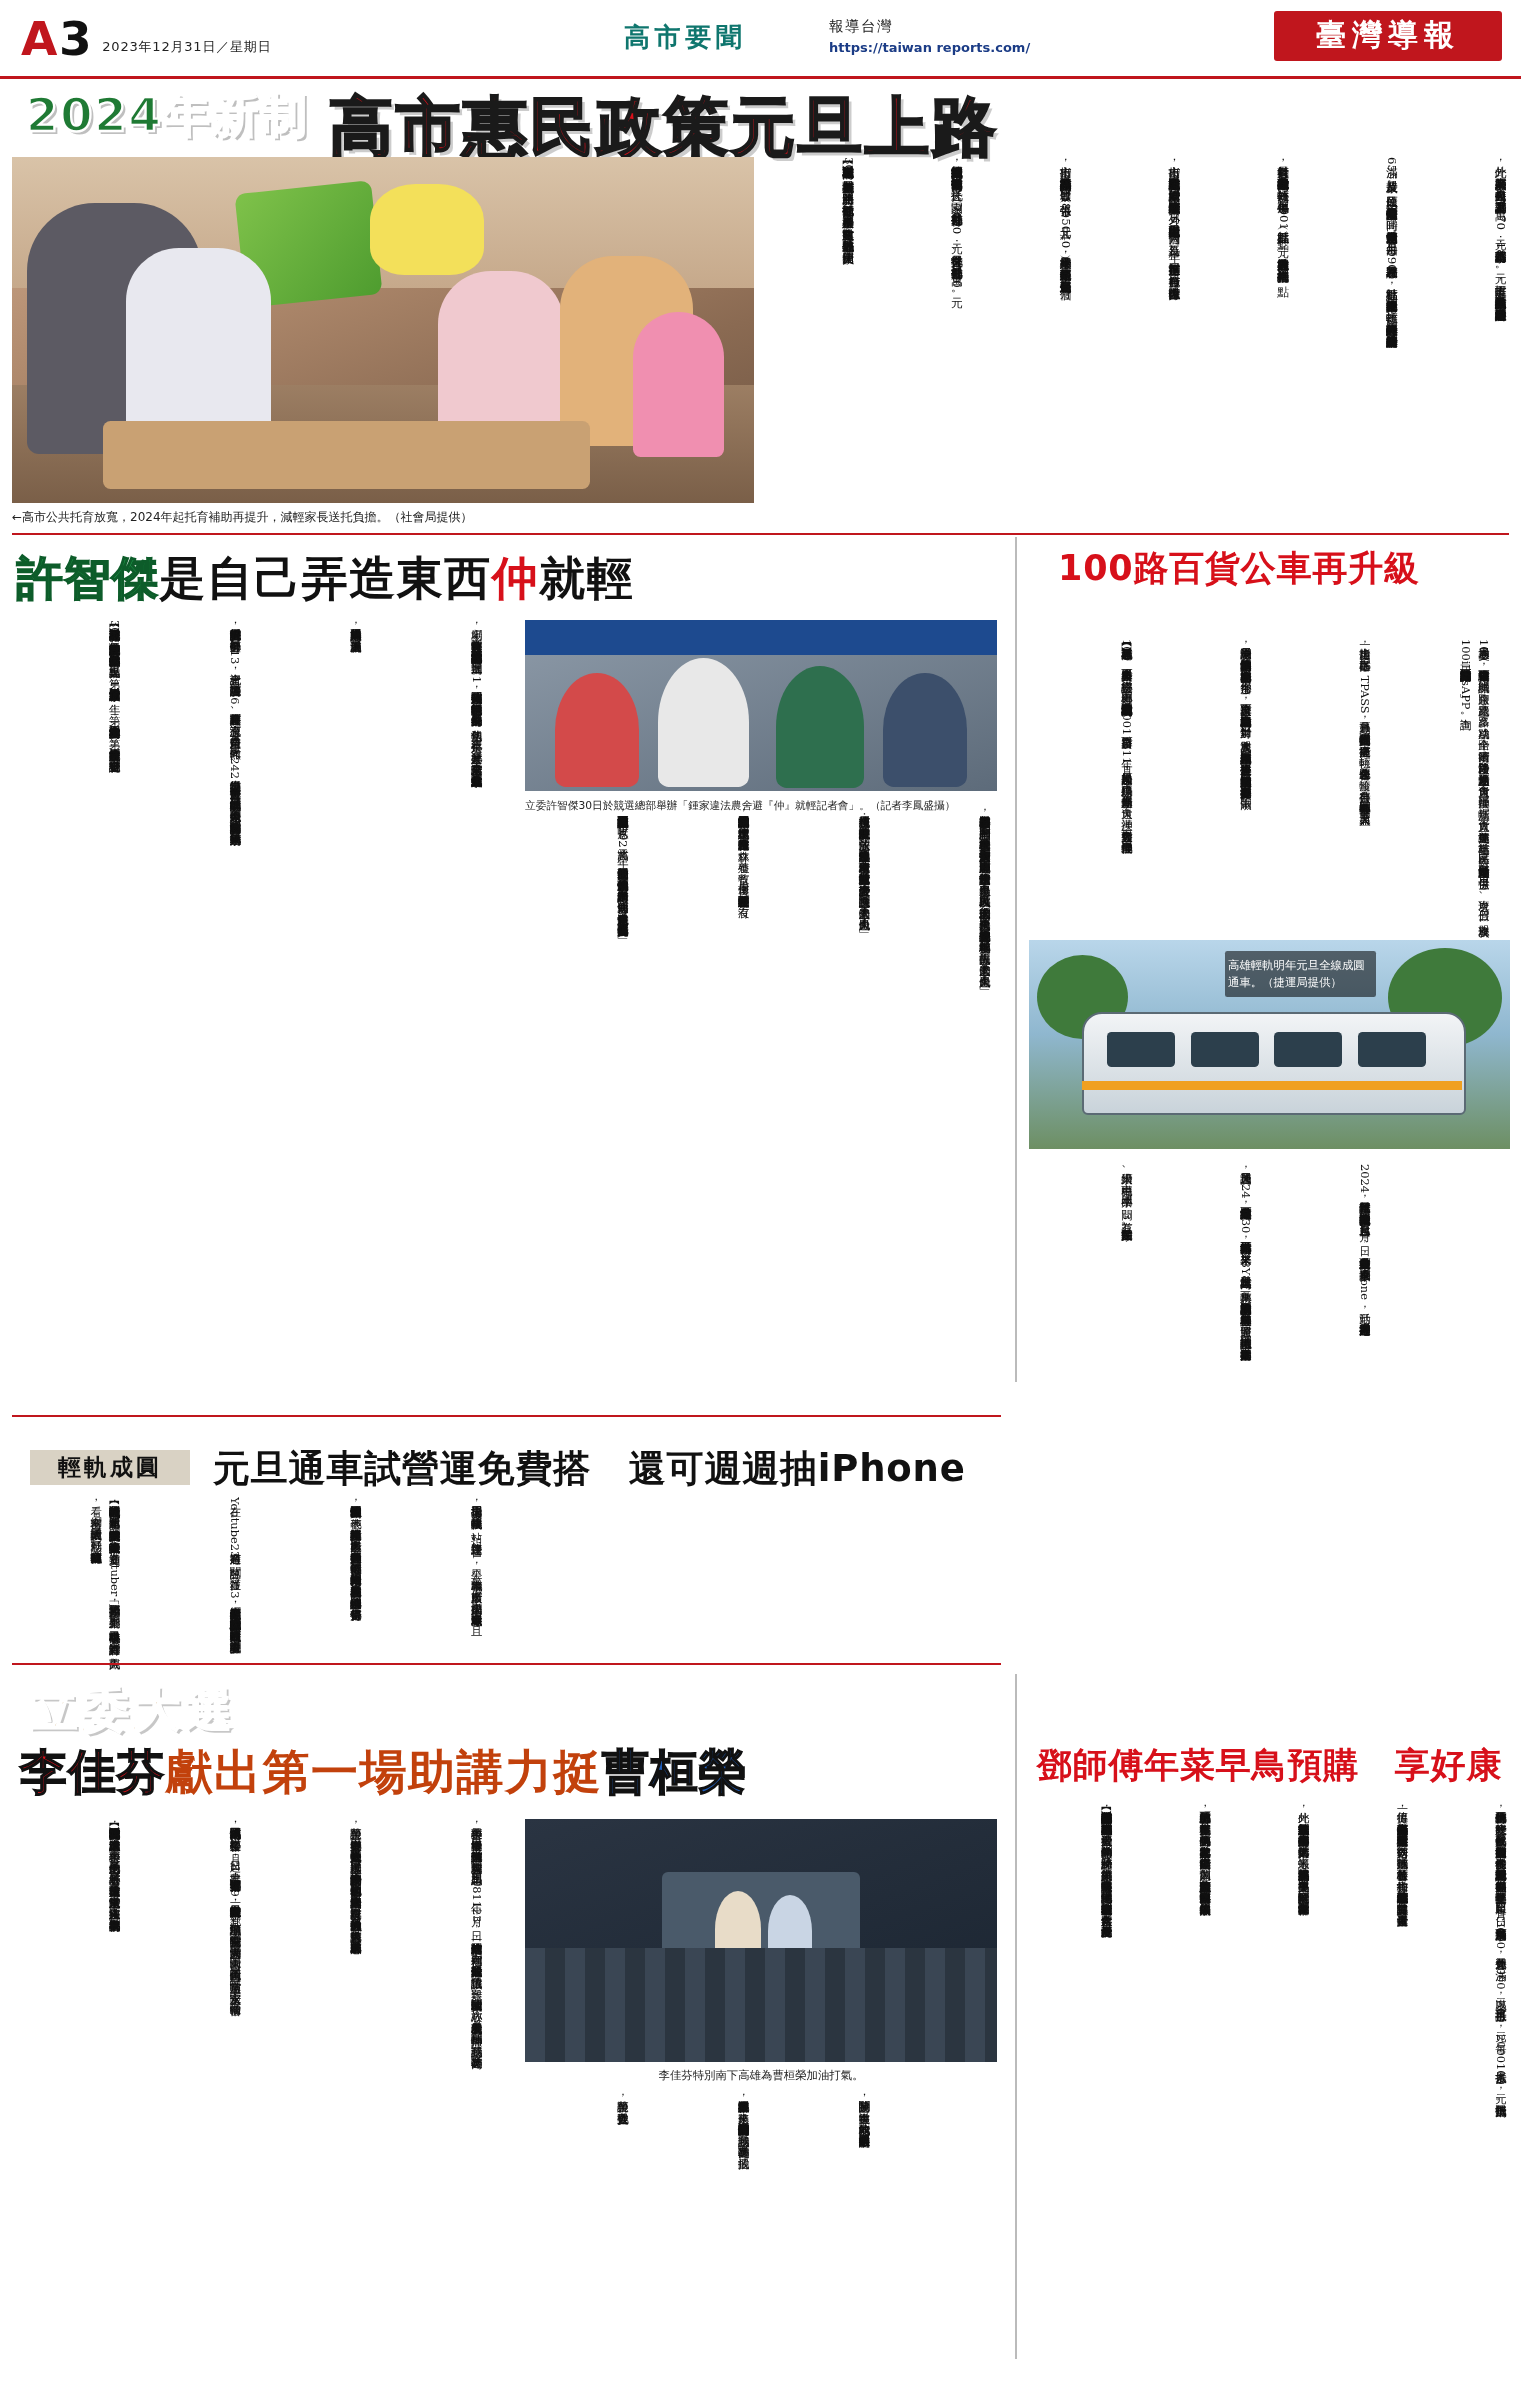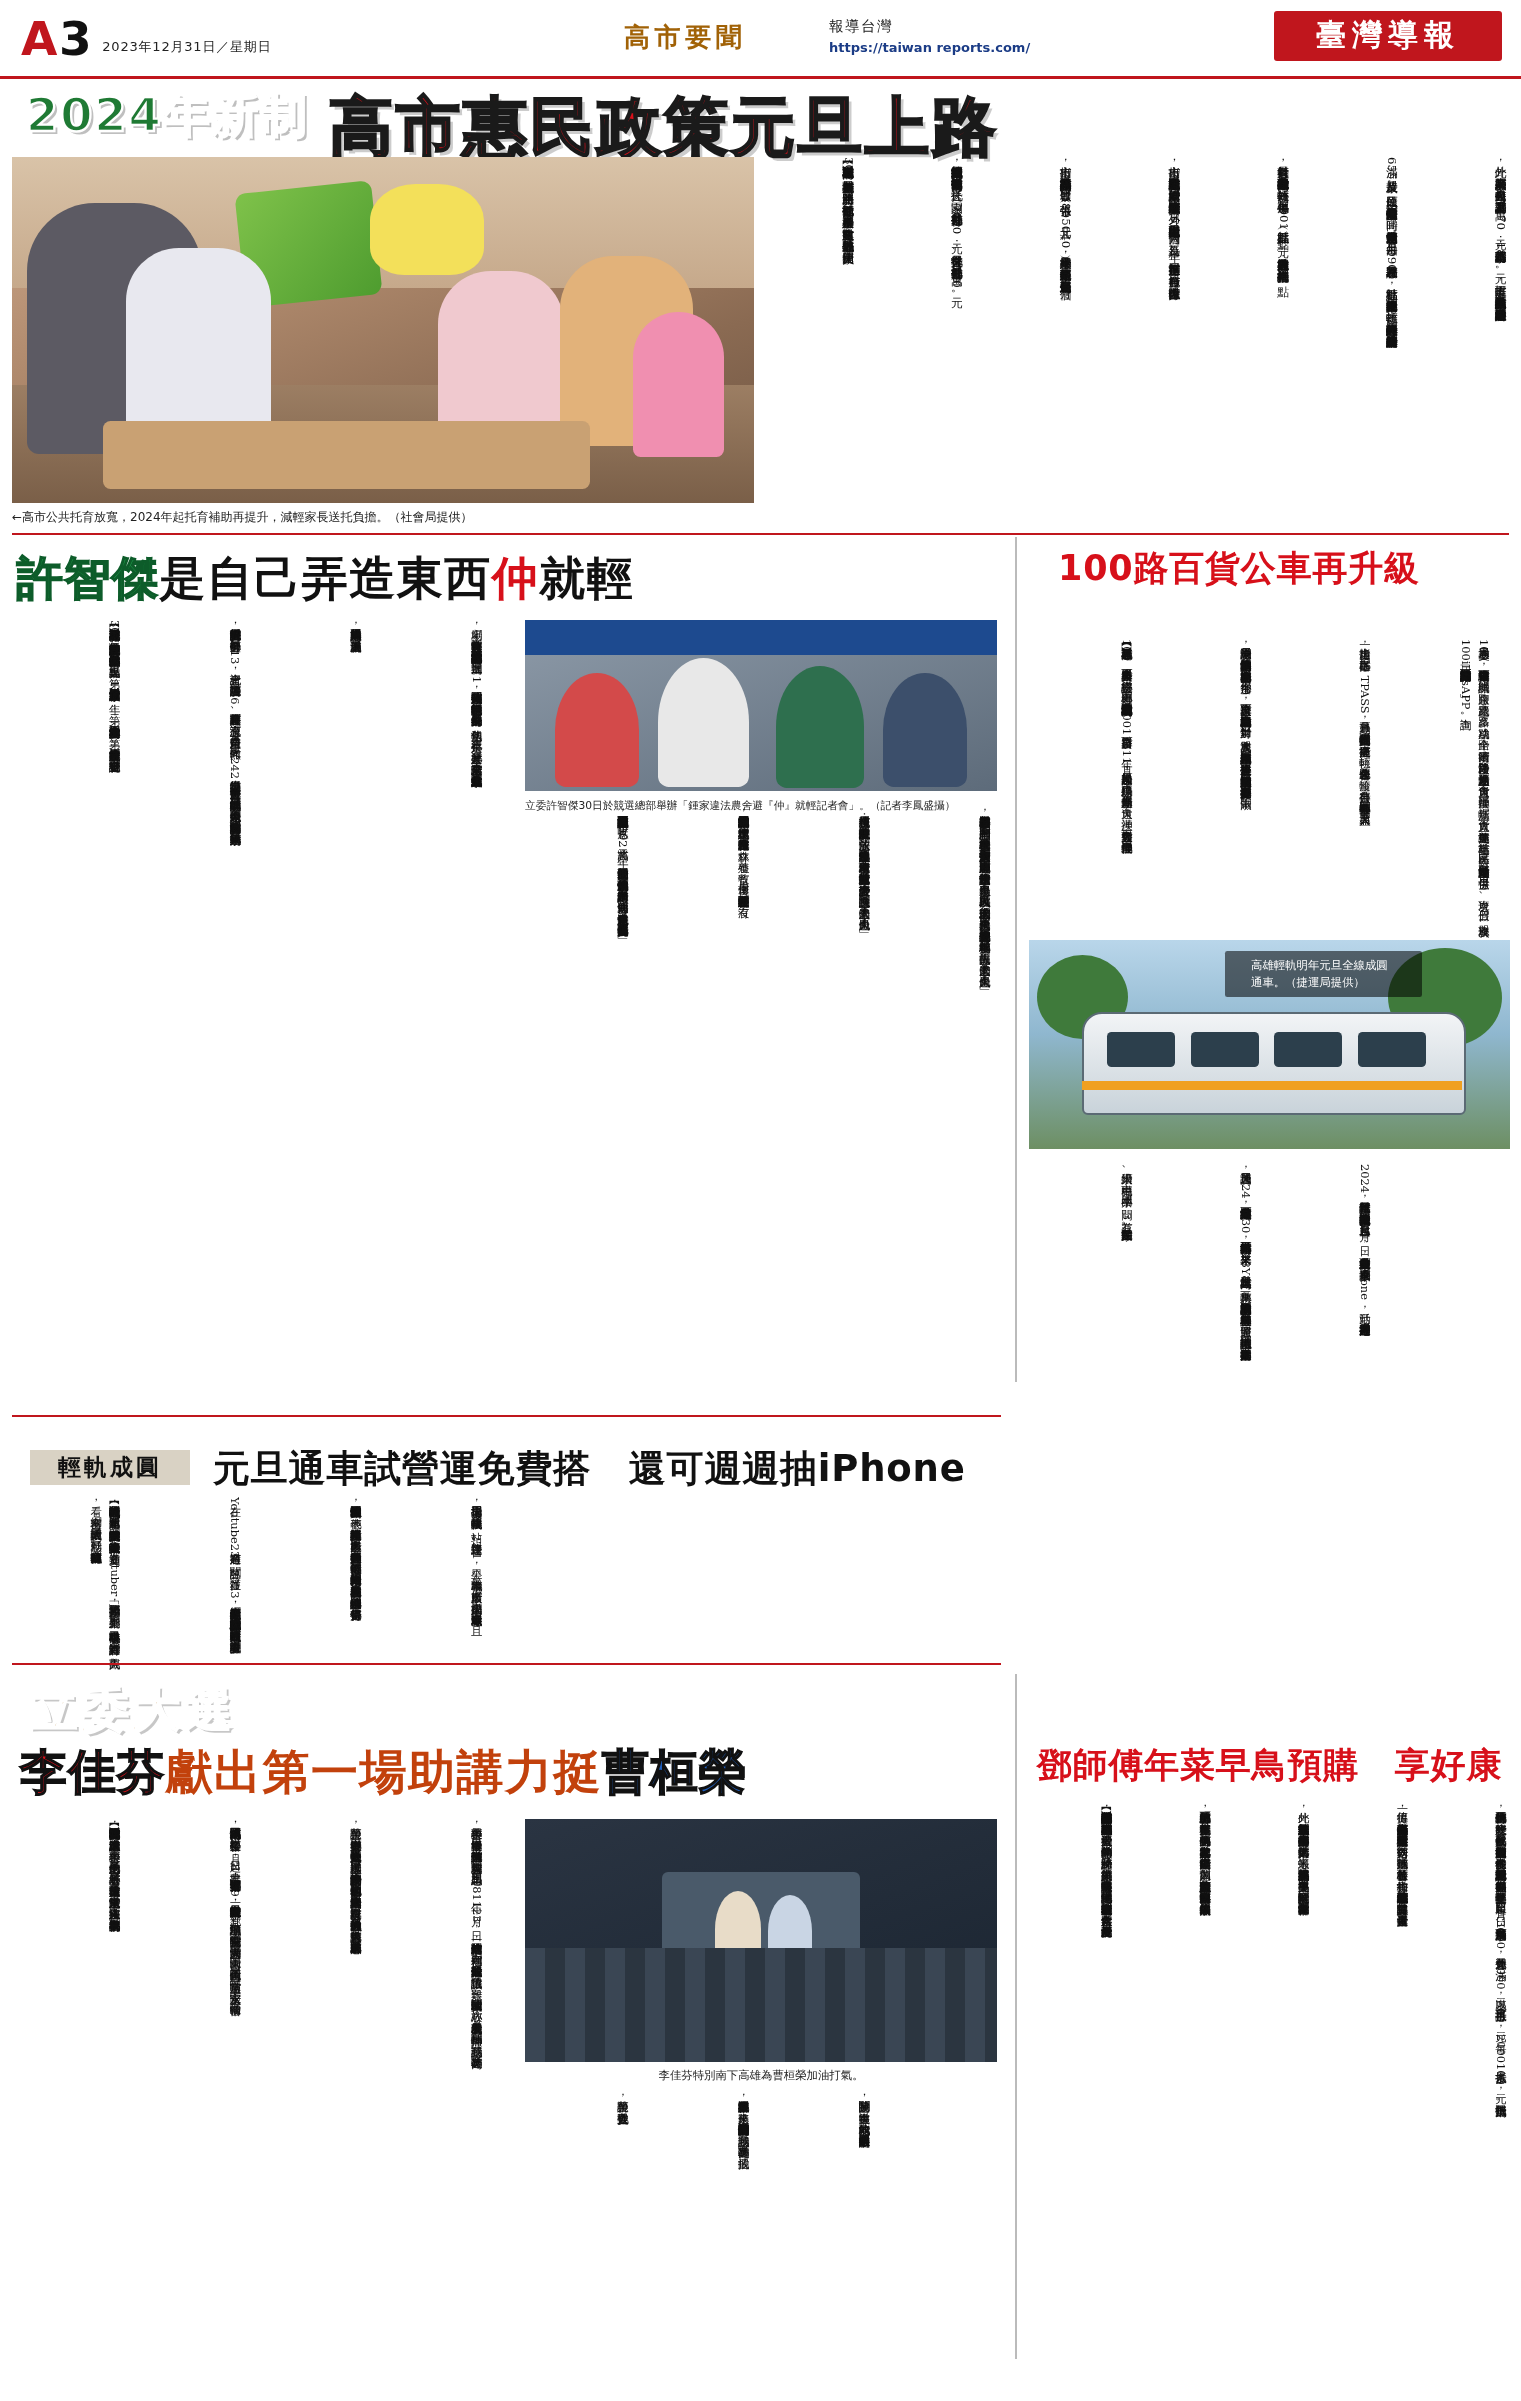--- a/index.html
+++ b/index.html
@@ -30,21 +30,21 @@
     font-family:"DejaVu Sans","Liberation Sans",sans-serif;
     font-weight:bold;font-size:47px;color:#111;line-height:1;margin-left:1.5px;
   }
   .folio .date{
     font-family:"DejaVu Sans","Liberation Sans",sans-serif;
     font-size:13px;color:#222;margin-left:10.7px;margin-bottom:6px;letter-spacing:0.8px;
   }
   .section-title{
     position:absolute;left:624px;top:20px;
     font-family:"DejaVu Sans","Liberation Sans",sans-serif;
-    font-weight:bold;font-size:26px;letter-spacing:4.6px;color:#a16207;
+    font-weight:bold;font-size:26px;letter-spacing:4.6px;color:#0f766e;
   }
   .site-info{
     position:absolute;left:829px;top:16.7px;
     font-family:"DejaVu Sans","Liberation Sans",sans-serif;
   }
   .site-info .label{font-size:14.5px;color:#222;letter-spacing:1.5px;}
   .site-info .url{font-size:13px;color:#1b3c86;font-weight:bold;margin-top:4px;}
   .logo-box{
     position:absolute;right:20px;top:10.7px;width:228px;height:50px;
     background:#c0161d;border-radius:3px;
@@ -196,21 +196,21 @@
   }
   .s3-photo .tram{
     position:absolute;left:53px;top:72px;width:380px;height:99px;
     background:linear-gradient(180deg,#f2f4f6,#c9d3da);border-radius:20px 20px 6px 6px;
     border:2.3px solid #5b6a74;
   }
   .s3-photo .win{position:absolute;top:18px;height:35px;background:#2c3f4c;border-radius:4.6px;}
   .s3-photo .stripe{position:absolute;left:53px;top:141px;width:380px;height:9px;background:#f0a020;}
   .s3-photo .tree{position:absolute;border-radius:50%;background:#3f7a3b;}
   .s3-cap{
-    position:absolute;left:1225px;top:951px;width:145px;padding:6px 26px;
+    position:absolute;left:1225px;top:951px;width:145px;padding:6px 3px;
     background:rgba(0,0,0,.55);color:#fff;font-size:11.4px;line-height:1.5;
     font-family:"DejaVu Sans","Liberation Sans",sans-serif;border-radius:2.3px;
   }
   .s3-body2{
     position:absolute;left:1029px;top:1164px;width:481px;height:205px;
     display:flex;gap:12px;
   }
   .s3-body2 .col{
     width:107px;height:205px;writing-mode:vertical-rl;
     font-size:11.4px;line-height:1.6;text-align:justify;

